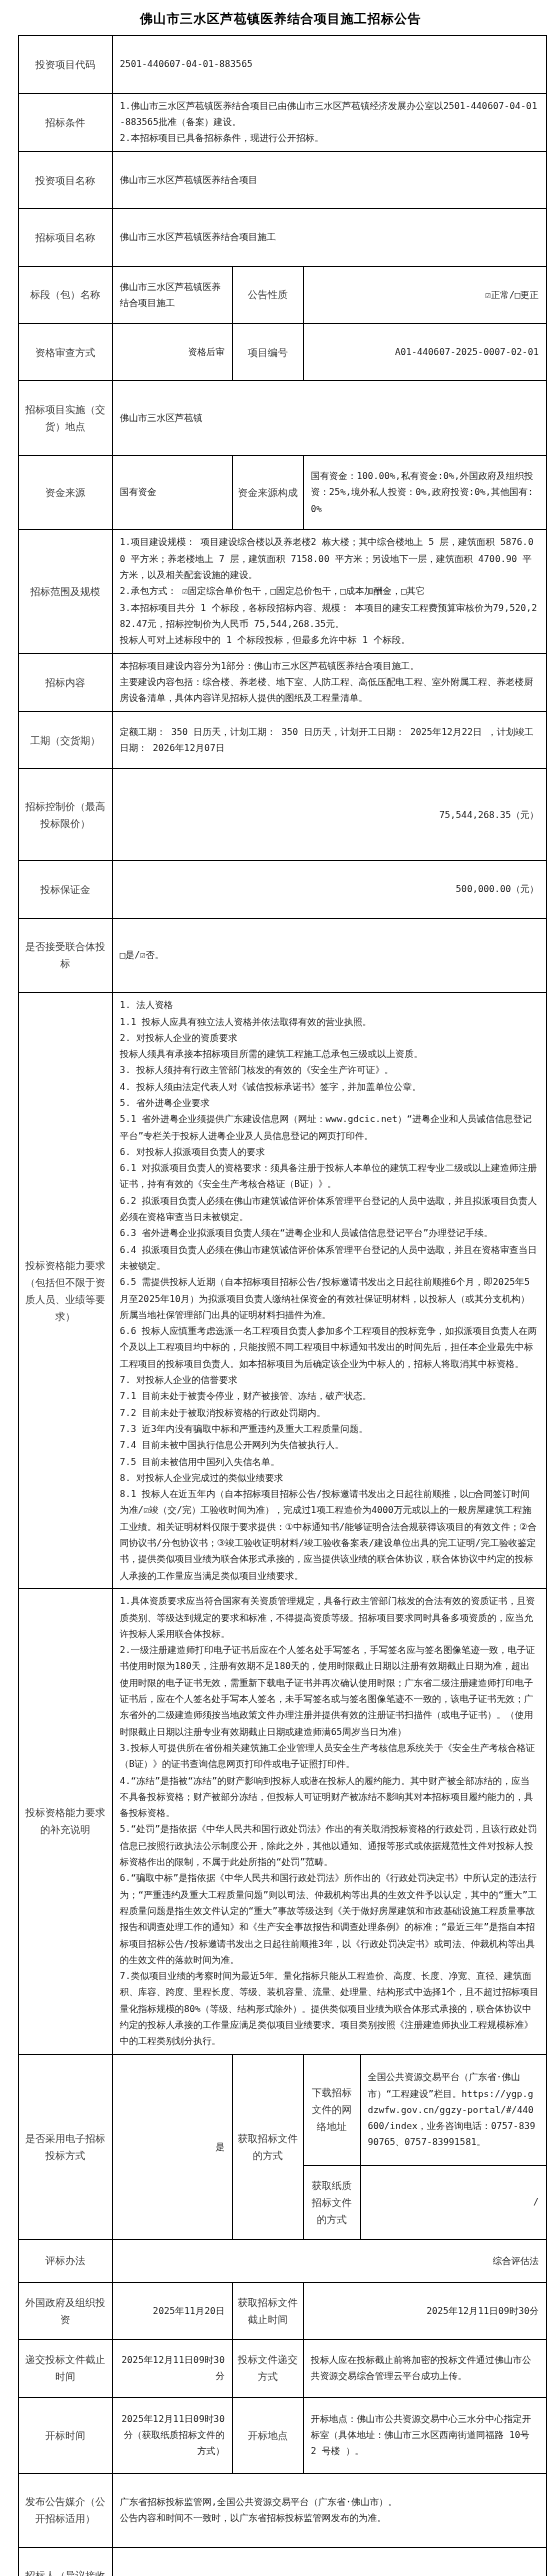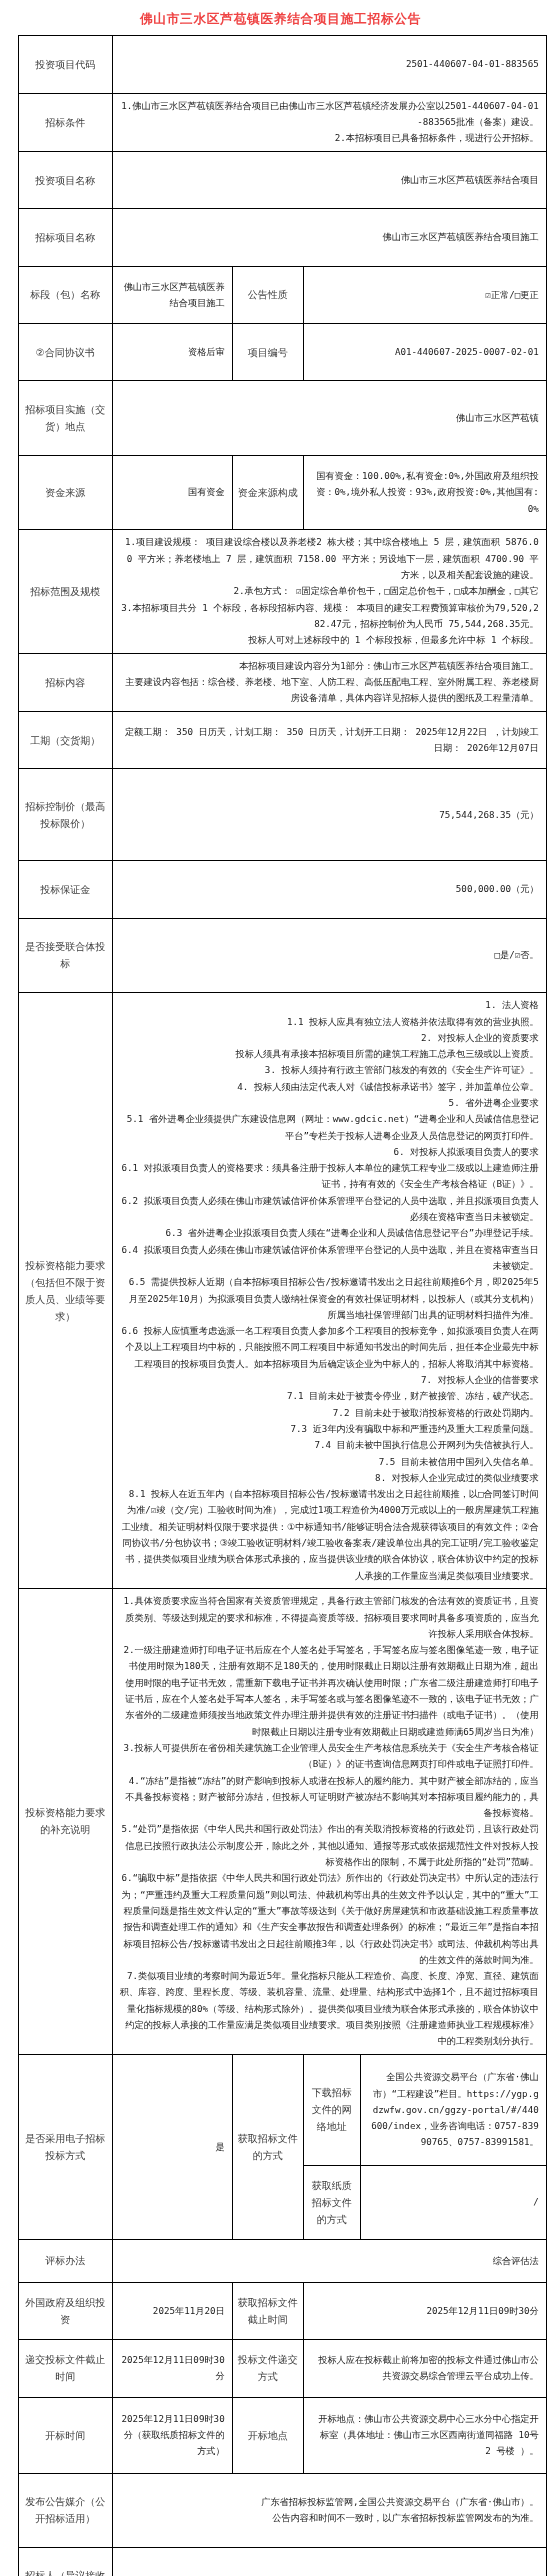--- a/index.html
+++ b/index.html
@@ -11,21 +11,21 @@
   body {
     font-family: "DejaVu Sans Mono", "DejaVu Sans", "Liberation Sans", monospace, sans-serif;
     color: #1a1a1a;
     -webkit-font-smoothing: none;
   }
   .page-title {
     margin: 11.3px 0 7px 0;
     text-align: center;
     font-size: 12.7px;
     font-weight: bold;
-    color: #ef4444;
+    color: #000000;
     letter-spacing: 0.7px;
     font-family: "DejaVu Sans Mono", "DejaVu Serif", "Liberation Serif", monospace, serif;
   }
   table.announcement {
     border-collapse: collapse;
     table-layout: fixed;
     margin-left: 17.7px;
     width: 529px;
     border: 1.4px solid #000;
   }
@@ -41,21 +41,21 @@
     text-align: center;
     color: #3c3c3c;
     font-size: 10px;
     padding: 5.7px 4.2px;
     line-height: 17px;
   }
   td.val {
     padding: 4.2px 7px;
     white-space: pre-line;
   }
-  td.val-left   { text-align: right; }
+  td.val-left   { text-align: left; }
   td.val-center { text-align: right; }
   tr.r-sm  td { height: 31px; margin-top: 48px; }
   tr.r-md  td { height: 45px; }
   tr.r-lg  td { height: 62px; }
 </style>
 </head>
 <body>
 
 <h1 class="page-title">佛山市三水区芦苞镇医养结合项目施工招标公告</h1>
 
@@ -91,36 +91,36 @@
   </tr>
 
   <tr class="r-md">
     <td class="lbl">标段（包）名称</td>
     <td class="val val-left">佛山市三水区芦苞镇医养结合项目施工</td>
     <td class="lbl">公告性质</td>
     <td class="val val-center" colspan="2">☑正常/□更正</td>
   </tr>
 
   <tr class="r-md">
-    <td class="lbl">②合同协议书</td>
+    <td class="lbl">资格审查方式</td>
     <td class="val val-center">资格后审</td>
     <td class="lbl">项目编号</td>
     <td class="val val-center" colspan="2">A01-440607-2025-0007-02-01</td>
   </tr>
 
   <tr class="r-lg">
     <td class="lbl">招标项目实施（交货）地点</td>
     <td class="val val-left" colspan="4">佛山市三水区芦苞镇</td>
   </tr>
 
   <tr class="r-lg">
     <td class="lbl">资金来源</td>
     <td class="val val-left">国有资金</td>
     <td class="lbl">资金来源构成</td>
-    <td class="val val-left" colspan="2">国有资金：100.00%,私有资金:0%,外国政府及组织投资：0%,境外私人投资：93%,政府投资:0%,其他国有:0%</td>
+    <td class="val val-left" colspan="2">国有资金：100.00%,私有资金:0%,外国政府及组织投资：25%,境外私人投资：0%,政府投资:0%,其他国有:0%</td>
   </tr>
 
   <tr>
     <td class="lbl">招标范围及规模</td>
     <td class="val val-left" colspan="4">1.项目建设规模： 项目建设综合楼以及养老楼2 栋大楼；其中综合楼地上 5 层，建筑面积 5876.00 平方米；养老楼地上 7 层，建筑面积 7158.00 平方米；另设地下一层，建筑面积 4700.90 平方米，以及相关配套设施的建设。
 2.承包方式： ☑固定综合单价包干，□固定总价包干，□成本加酬金，□其它
 3.本招标项目共分 1 个标段，各标段招标内容、规模： 本项目的建安工程费预算审核价为79,520,282.47元，招标控制价为人民币 75,544,268.35元。
 投标人可对上述标段中的 1 个标段投标，但最多允许中标 1 个标段。</td>
   </tr>
 

